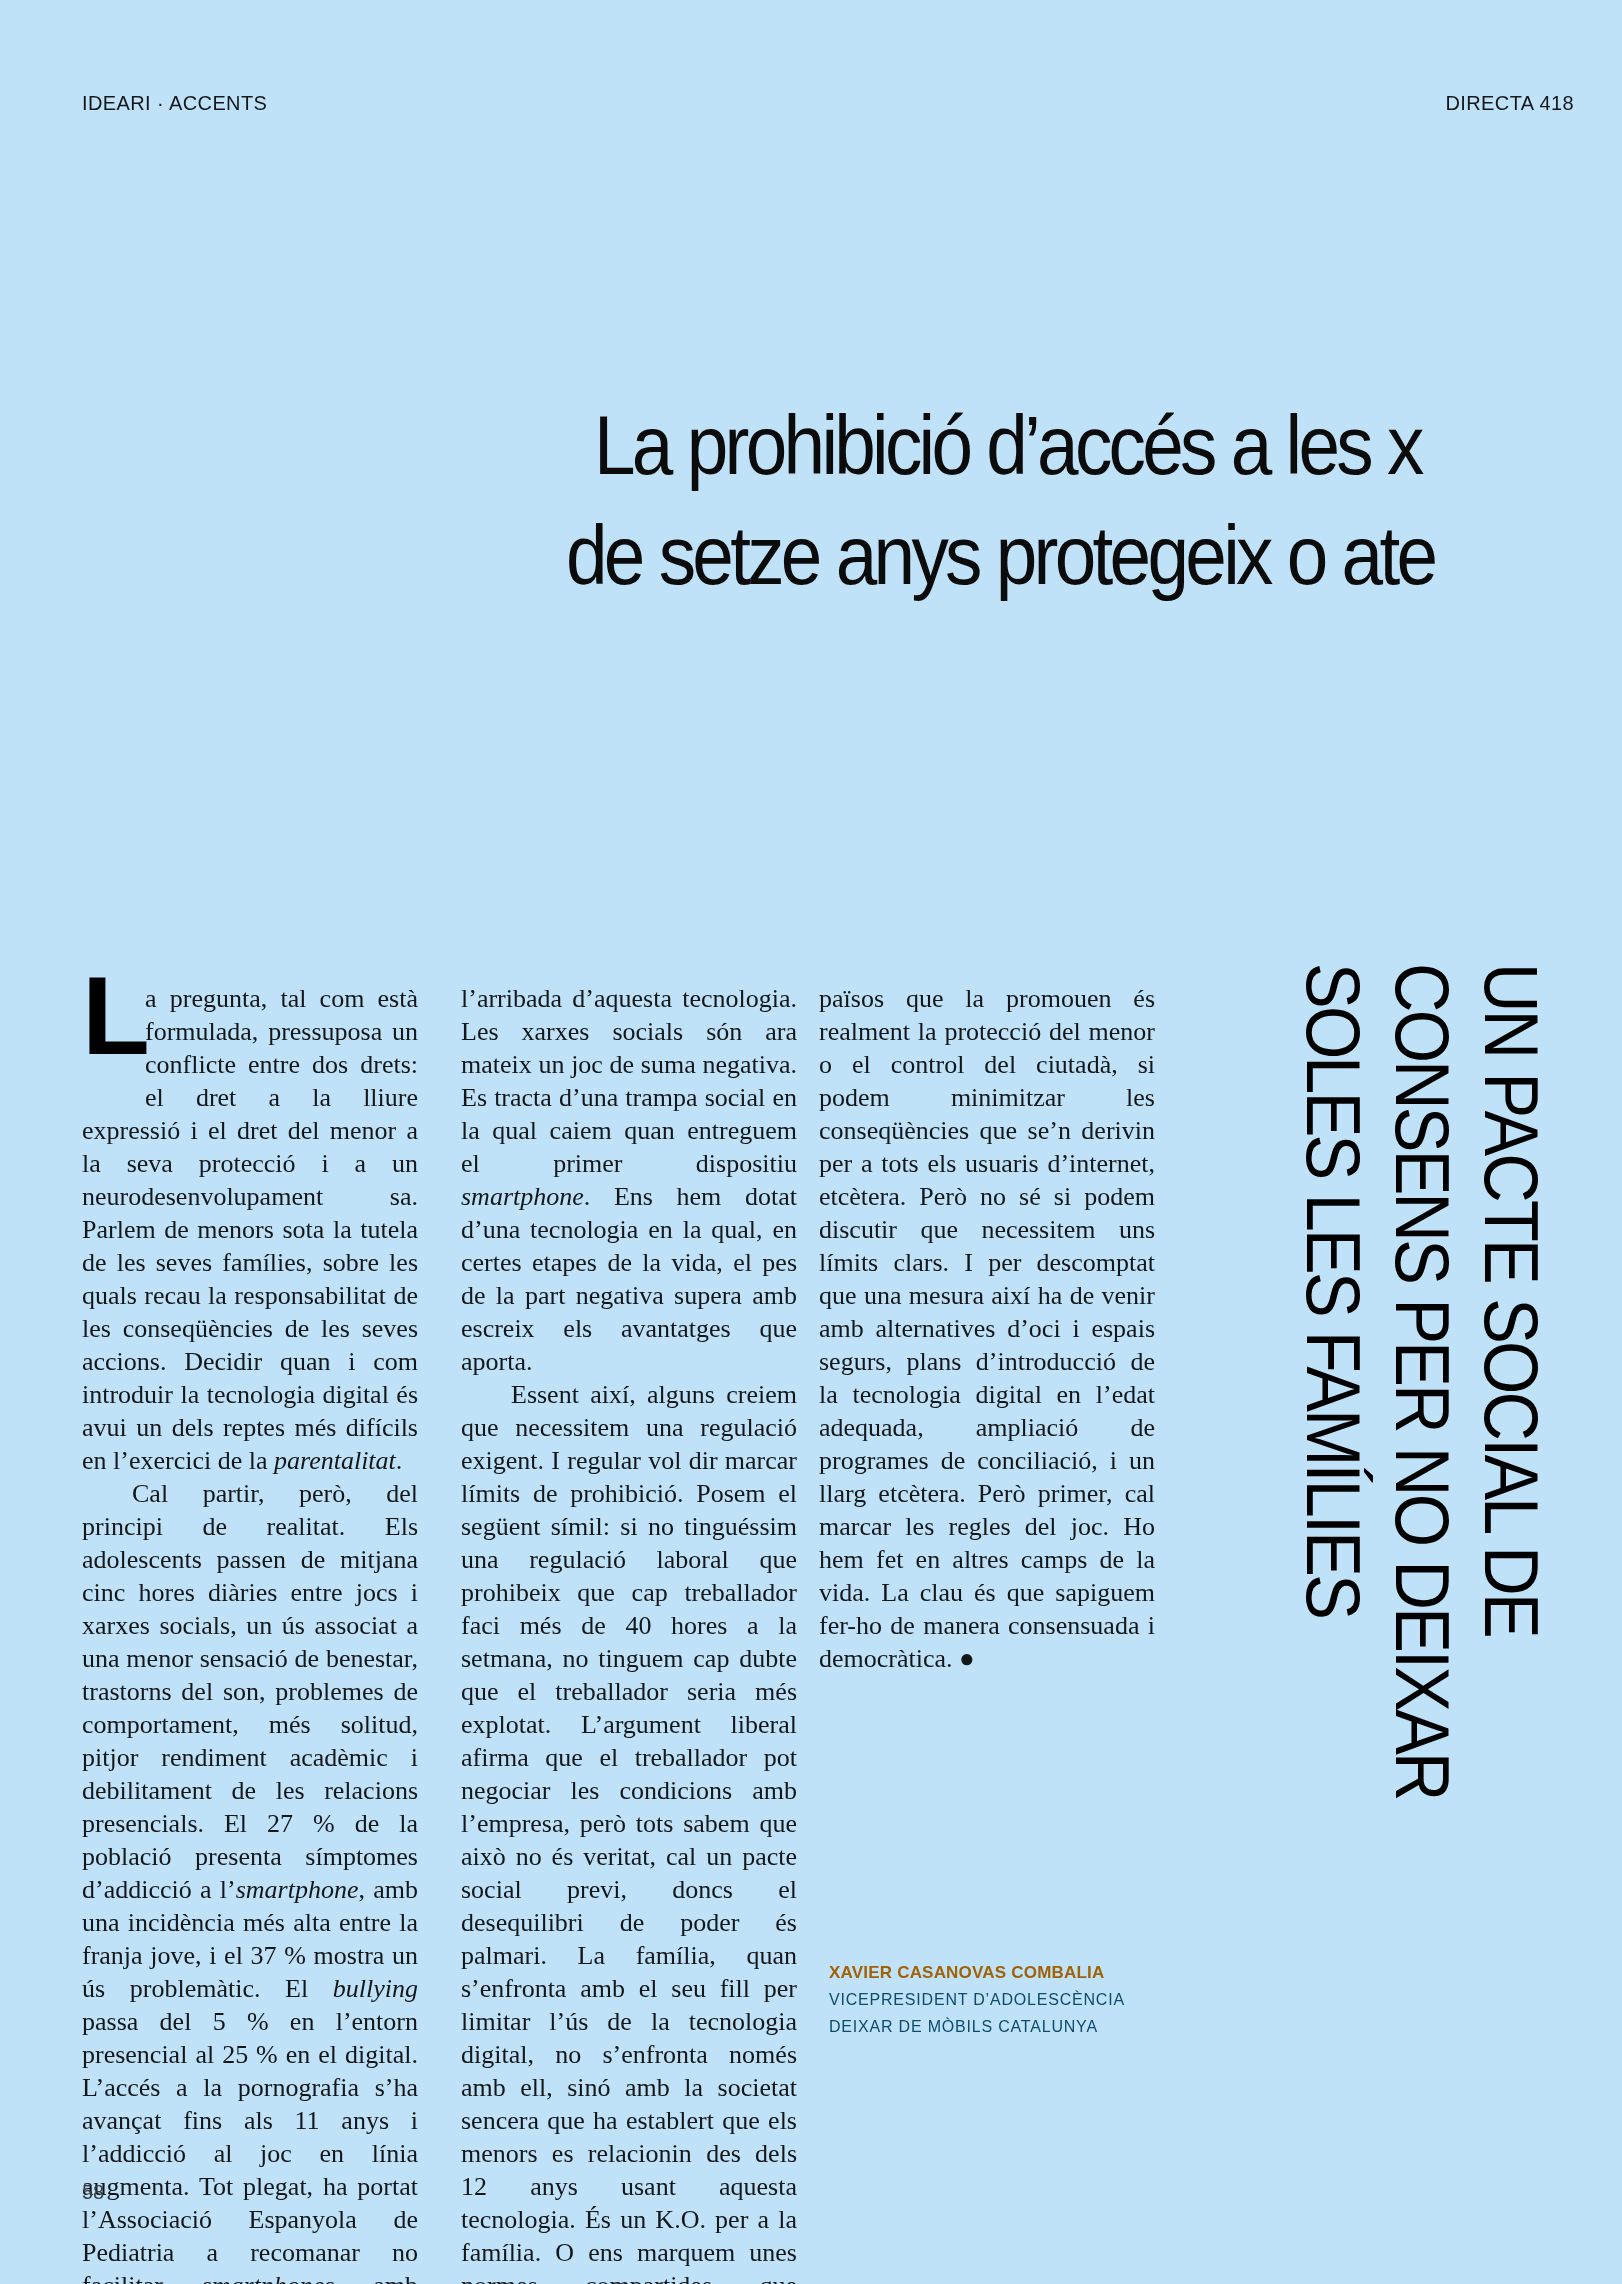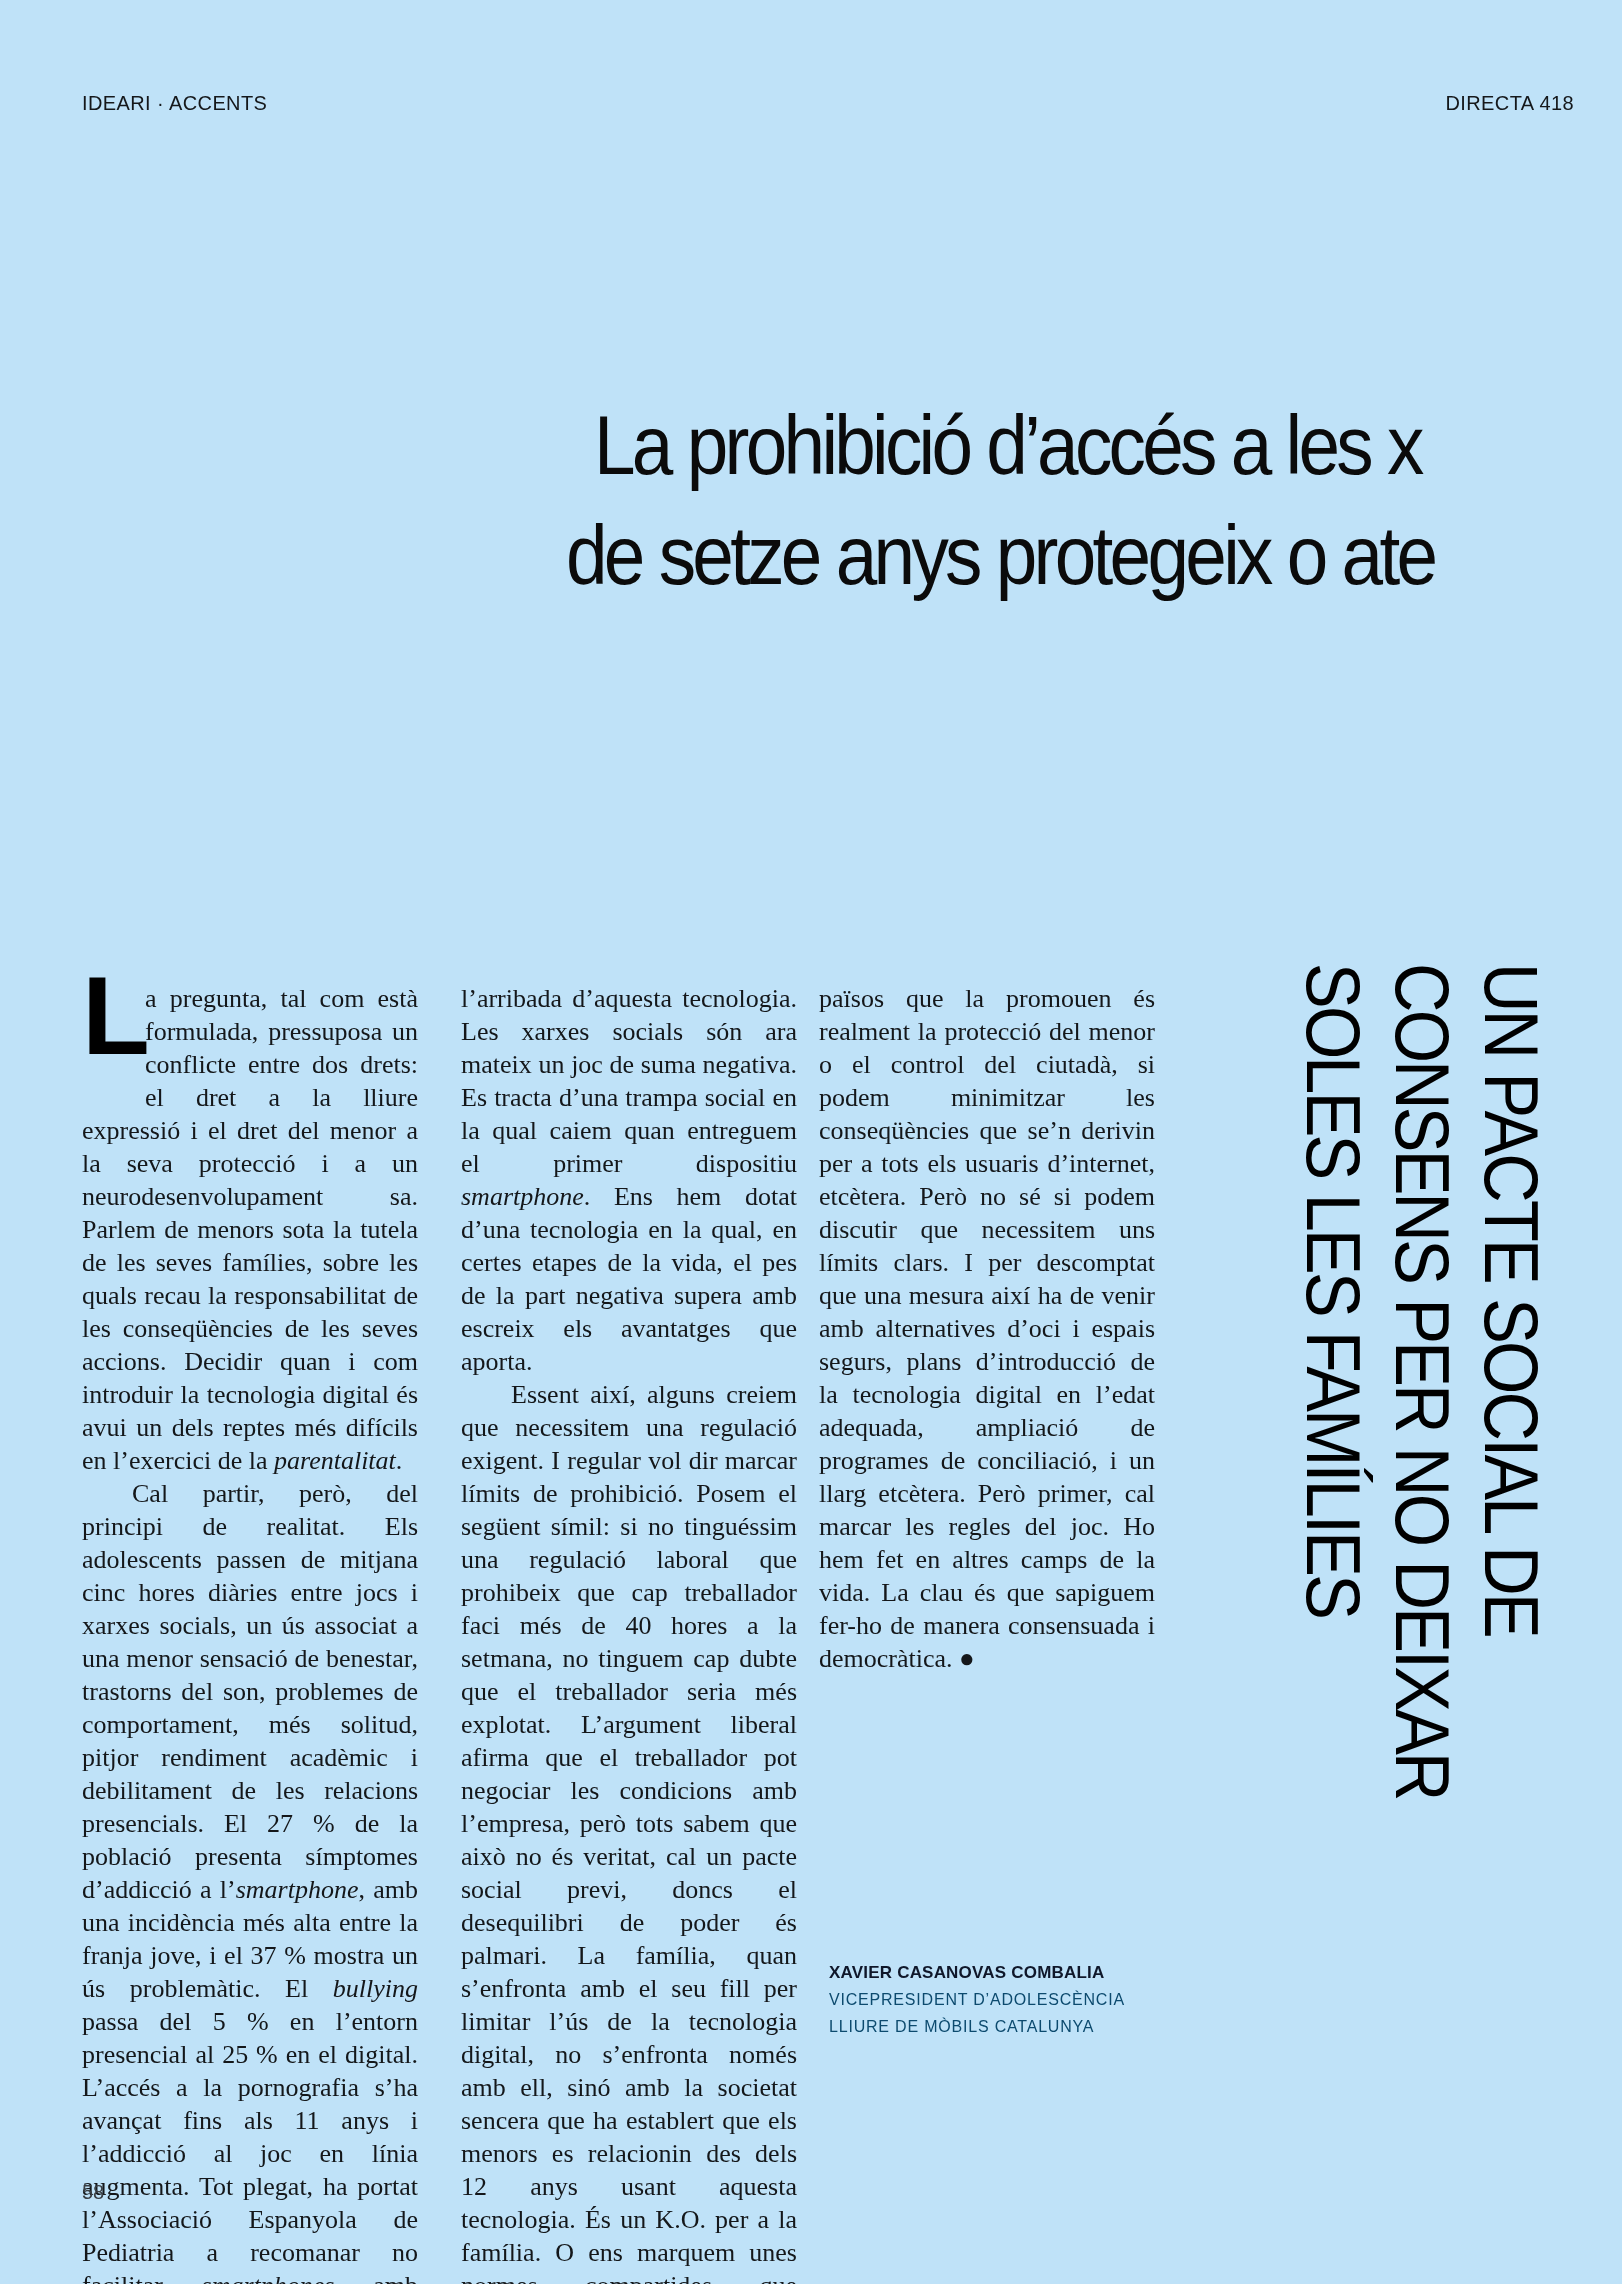--- a/index.html
+++ b/index.html
@@ -66,21 +66,21 @@
     font-weight:400;letter-spacing:-0.04em;
     color:#000;white-space:nowrap;
   }
   
   .byline{
     position:absolute;left:829px;top:1959px;
     font-family:"Liberation Sans",sans-serif;
     line-height:27px;
   }
   .byline .name{
-    font-size:17px;font-weight:700;letter-spacing:0.2px;color:#0f172a;
+    font-size:17px;font-weight:700;letter-spacing:0.2px;color:#a16207;
   }
   .byline .role{
     font-size:16px;font-weight:400;letter-spacing:0.8px;color:#0c4a6e;
   }
   
   .folio{
     position:absolute;left:82px;top:2173px;
     font-size:20px;color:#3a3f44;font-weight:400;margin-top:8px;
   }
 </style>
@@ -115,19 +115,19 @@
 
   <div class="vertical-title">
     <div>UN PACTE SOCIAL DE</div>
     <div>CONSENS PER NO DEIXAR</div>
     <div>SOLES LES FAMÍLIES</div>
   </div>
 
   <div class="byline">
     <div class="name">XAVIER CASANOVAS COMBALIA</div>
     <div class="role">VICEPRESIDENT D’ADOLESCÈNCIA</div>
-    <div class="role">LLIURE DE MÒBILS CATALUNYA</div>
+    <div class="role">DEIXAR DE MÒBILS CATALUNYA</div>
   </div>
 
   <div class="folio">58</div>
 
 </div>
 
 
 </body></html>

